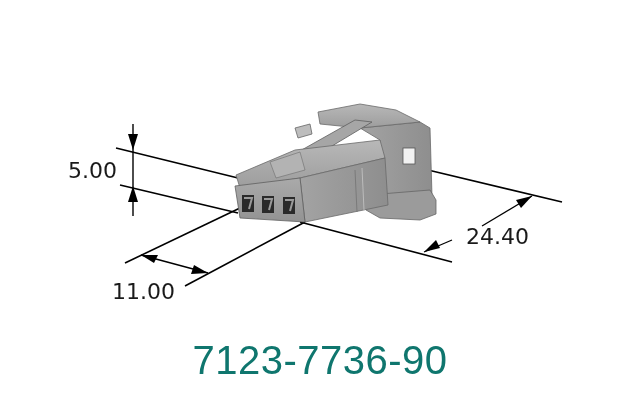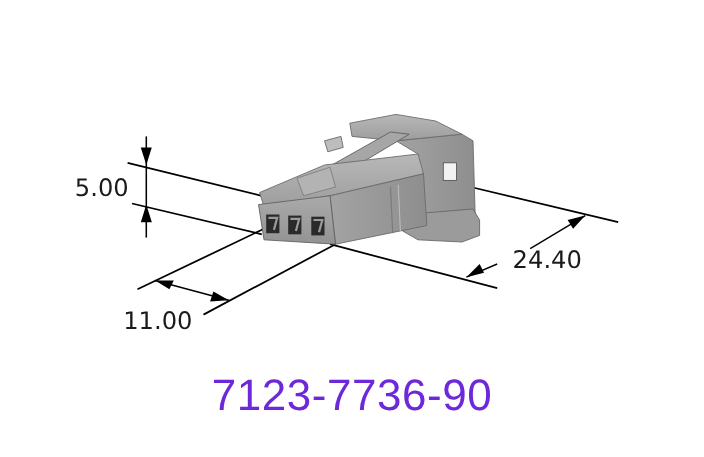--- a/index.html
+++ b/index.html
@@ -4,21 +4,21 @@
   <style>
     html, body { margin: 0; padding: 0; background: #ffffff; }
     body { width: 640px; height: 415px; position: relative; overflow: hidden; }
     #stage { position: absolute; left: 0; top: 0; width: 640px; height: 415px; }
     svg text { font-family: "Liberation Sans", sans-serif; fill: #111; }
     .dim-text { font-family: "DejaVu Sans", sans-serif; font-size: 22px; fill: #1a1a1a; }
     .part-number {
       position: absolute; left: 0; right: 0; top: 338px;
       text-align: center;
       font-family: "Liberation Sans", sans-serif;
-      font-size: 40px; color: #6d28d9; letter-spacing: 0.5px;
+      font-size: 40px; color: #0f766e; letter-spacing: 0.5px;
     }
   </style>
 </head>
 <body>
 
 <div id="stage">
   <svg width="640" height="415" viewBox="0 0 640 415" xmlns="http://www.w3.org/2000/svg">
     <defs>
       <linearGradient id="topGrad" x1="0" y1="0" x2="0" y2="1">
         <stop offset="0" stop-color="#b8b8b8"></stop>

